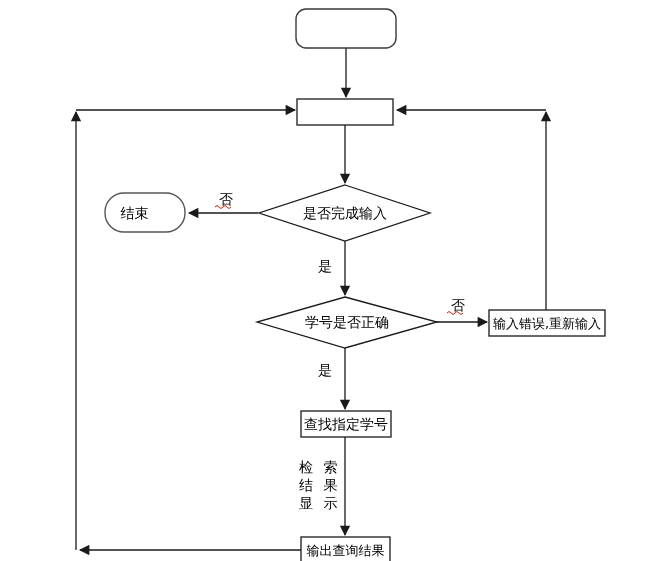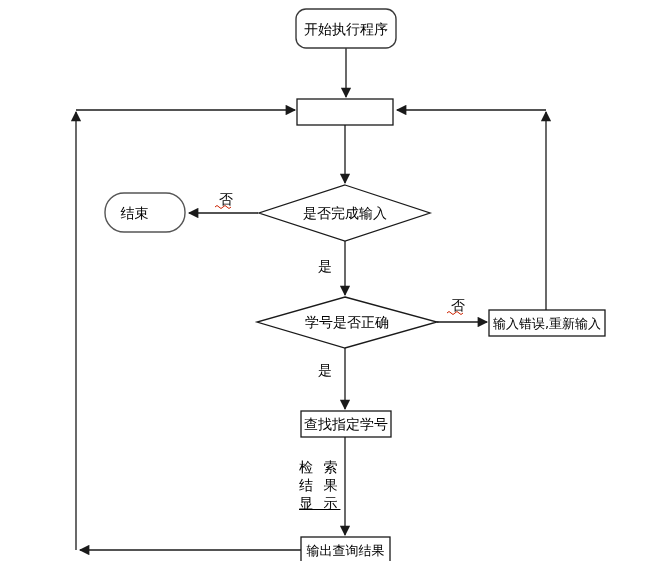--- a/index.html
+++ b/index.html
@@ -67,29 +67,28 @@
       <rect x="301" y="411" width="90" height="26" stroke="#1a1a1a" stroke-width="1.3"></rect>
       <rect x="301" y="537" width="89" height="28" stroke="#1a1a1a" stroke-width="1.3"></rect>
     </g>
 
     <g stroke="#cc2200" stroke-width="1" fill="none">
       <path d="M215,207 q2,-3 4,0 t4,0 t4,0 t4,0"></path>
       <path d="M447,313 q2,-3 4,0 t4,0 t4,0 t4,0"></path>
     </g>
   </svg>
 
-  <div class="lbl" style="left:296px;top:21px;width:100px;">开始执行程序</div>
   <div class="lbl" style="left:259px;top:205px;width:172px;">是否完成输入</div>
   <div class="lbl" style="left:105px;top:205px;width:59px;">结束</div>
   <div class="lbl" style="left:257px;top:314px;width:180px;">学号是否正确</div>
   <div class="lbl small" style="left:489px;top:316px;width:116px;">输入错误,重新输入</div>
   <div class="lbl" style="left:301px;top:416px;width:90px;">查找指定学号</div>
   <div class="lbl small" style="left:301px;top:543px;width:89px;">输出查询结果</div>
 
   <div class="lbl" style="left:214px;top:191px;width:24px;">否</div>
   <div class="lbl" style="left:315px;top:258px;width:20px;">是</div>
   <div class="lbl" style="left:446px;top:297px;width:24px;">否</div>
   <div class="lbl" style="left:315px;top:362px;width:20px;">是</div>
   <div class="lbl left mem" style="left:299px;top:459px;width:40px;">检 索</div>
   <div class="lbl left mem" style="left:299px;top:477px;width:40px;">结 果</div>
-  <div class="lbl left mem" style="left:299px;top:495px;width:40px;text-decoration:underline;">显 示</div>
+  <div class="lbl left mem" style="left:299px;top:495px;width:40px;">显 示</div>
 
 </div>
 
 </body></html>

